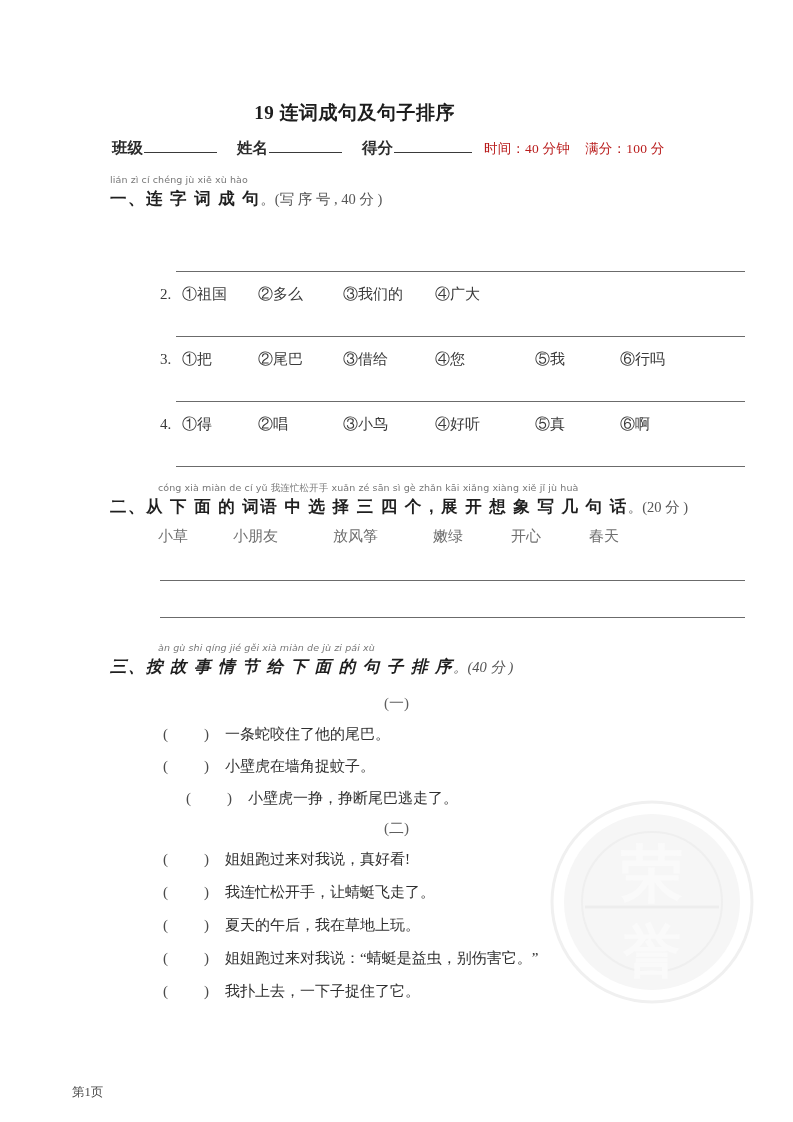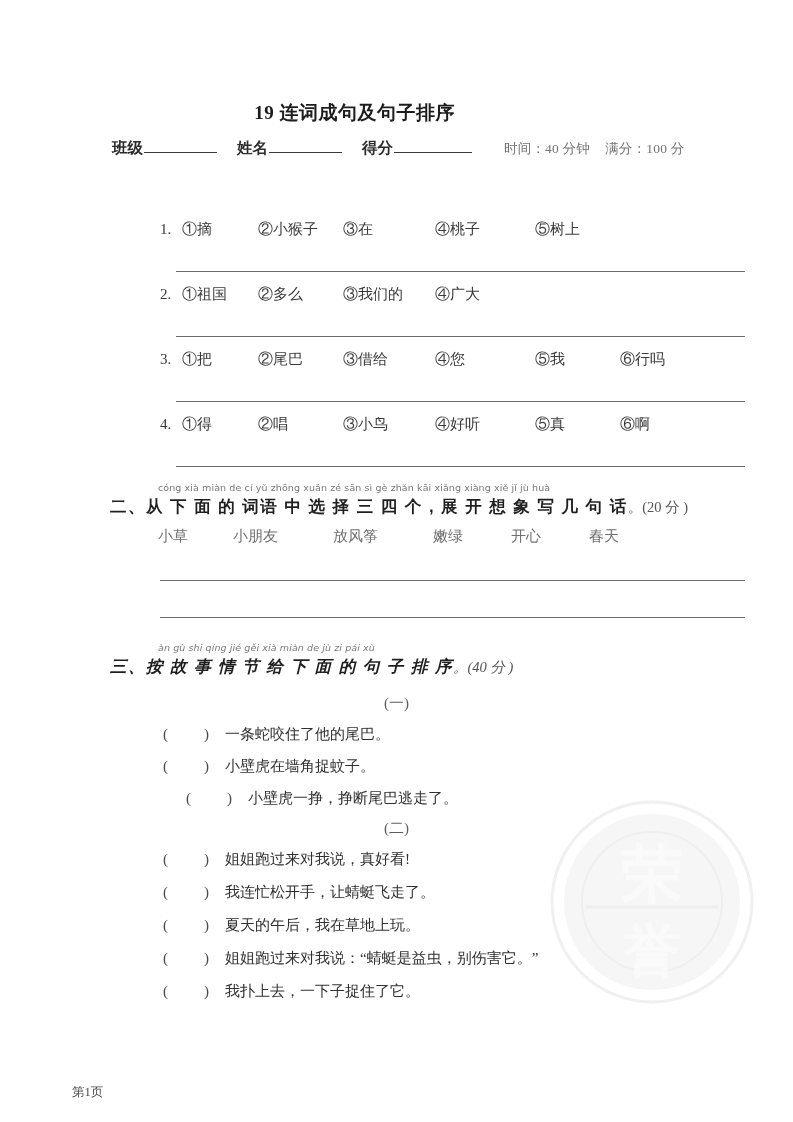--- a/index.html
+++ b/index.html
@@ -72,22 +72,22 @@
     border-bottom: 1.6px solid #3a3a3a;
     height: 0;
     margin: 0 2px 2px 1px;
   }
   .bl-class { width: 73px; }
   .bl-name  { width: 73px; }
   .bl-score { width: 78px; }
   .info-gap-a { width: 18px; }
   .info-gap-b { width: 18px; }
   .exam-meta {
-    margin-left: 30px;
-    color: #737373;
+    margin-left: 10px;
+    color: #b91c1c;
     font-size: 13.5px;
     letter-spacing: 0.2px;
     white-space: nowrap;
   }
   .exam-meta .sep { display: inline-block; width: 8px; }
 
   
   .section {
     position: absolute;
     z-index: 2;
@@ -232,44 +232,47 @@
       <span class="info-label">得分</span>
       <span class="blank-line bl-score"></span>
     </span>
     <span class="exam-meta">
       <span>时间：40 分钟</span>
       <span class="sep"></span>
       <span>满分：100 分</span>
     </span>
   </div>
 
-
-  <div class="q-item" style="top:220px;">
-    <span class="q-num">1.</span><span class="q-opt" style="width:76px">①摘</span><span class="q-opt" style="width:85px">②小猴子</span><span class="q-opt" style="width:92px">③在</span><span class="q-opt" style="width:100px">④桃子</span><span class="q-opt">⑤树上</span>
-  </div>
+  <div class="section" style="left:110px; top:190px;">
+    <div class="sec-head">
+      <div class="pinyin-row">lián  zì   cí  chéng jù        xiě  xù  hào</div>
+      <span class="sec-title">一、</span><span class="sec-title">连 字 词  成  句</span><span class="sec-tail">。(写 序 号 , 40 分 )</span>
+    </div>
+  </div>
+
   <div class="ans-line" style="top:271px;"></div>
 
   <div class="q-item" style="top:285px;">
     <span class="q-num">2.</span><span class="q-opt" style="width:76px">①祖国</span><span class="q-opt" style="width:85px">②多么</span><span class="q-opt" style="width:92px">③我们的</span><span class="q-opt">④广大</span>
   </div>
   <div class="ans-line" style="top:336px;"></div>
 
   <div class="q-item" style="top:350px;">
     <span class="q-num">3.</span><span class="q-opt" style="width:76px">①把</span><span class="q-opt" style="width:85px">②尾巴</span><span class="q-opt" style="width:92px">③借给</span><span class="q-opt" style="width:100px">④您</span><span class="q-opt" style="width:85px">⑤我</span><span class="q-opt">⑥行吗</span>
   </div>
   <div class="ans-line" style="top:401px;"></div>
 
   <div class="q-item" style="top:415px;">
     <span class="q-num">4.</span><span class="q-opt" style="width:76px">①得</span><span class="q-opt" style="width:85px">②唱</span><span class="q-opt" style="width:92px">③小鸟</span><span class="q-opt" style="width:100px">④好听</span><span class="q-opt" style="width:85px">⑤真</span><span class="q-opt">⑥啊</span>
   </div>
   <div class="ans-line" style="top:466px;"></div>
 
   <div class="section" style="left:110px; top:498px;">
     <div class="sec-head">
-      <div class="pinyin-row" style="left:48px;">cóng xià miàn de  cí   yǔ zhōng xuǎn zé sān sì  gè     zhǎn kāi xiǎng xiàng xiě  jǐ   jù huà</div>
+      <div class="pinyin-row" style="left:48px;">cóng xià miàn de  cí   yǔ 我连忙松开手 xuǎn zé sān sì  gè     zhǎn kāi xiǎng xiàng xiě  jǐ   jù huà</div>
       <span class="sec-title">二、</span><span class="sec-title">从 下 面 的 词语 中  选 择 三 四 个 , 展 开 想  象  写 几 句 话</span><span class="sec-tail">。(20 分 )</span>
     </div>
   </div>
 
   <div class="word-bank">
     <span style="width:75px">小草</span><span style="width:100px">小朋友</span><span style="width:100px">放风筝</span><span style="width:78px">嫩绿</span><span style="width:78px">开心</span><span>春天</span>
   </div>
 
   <div class="write-line" style="top:580px;"></div>
   <div class="write-line" style="top:617px;"></div>

